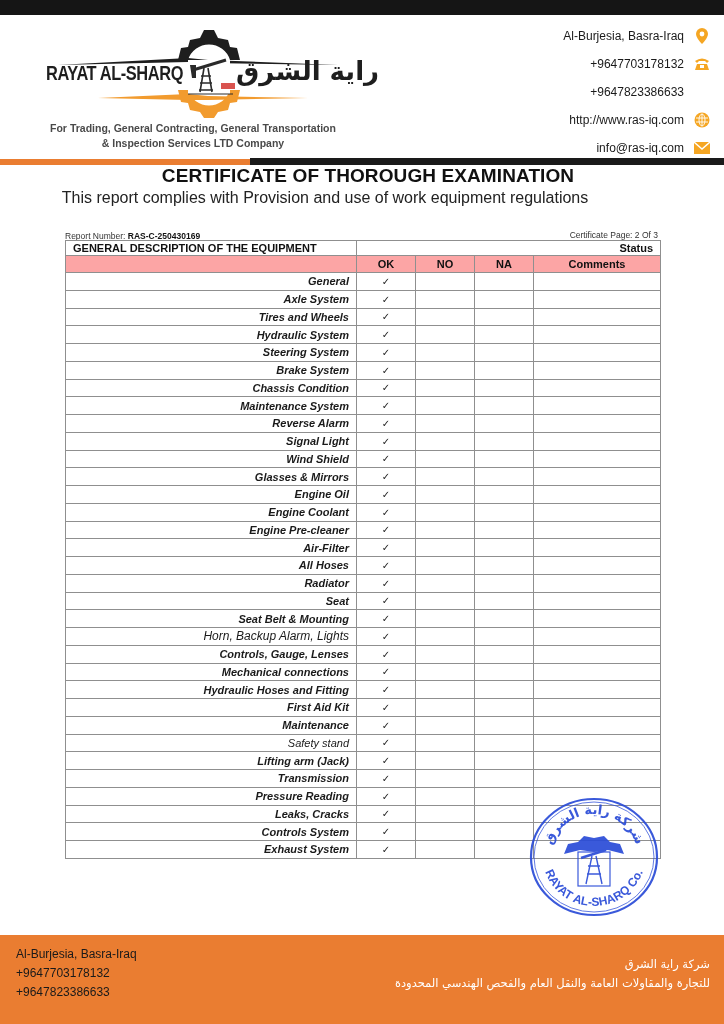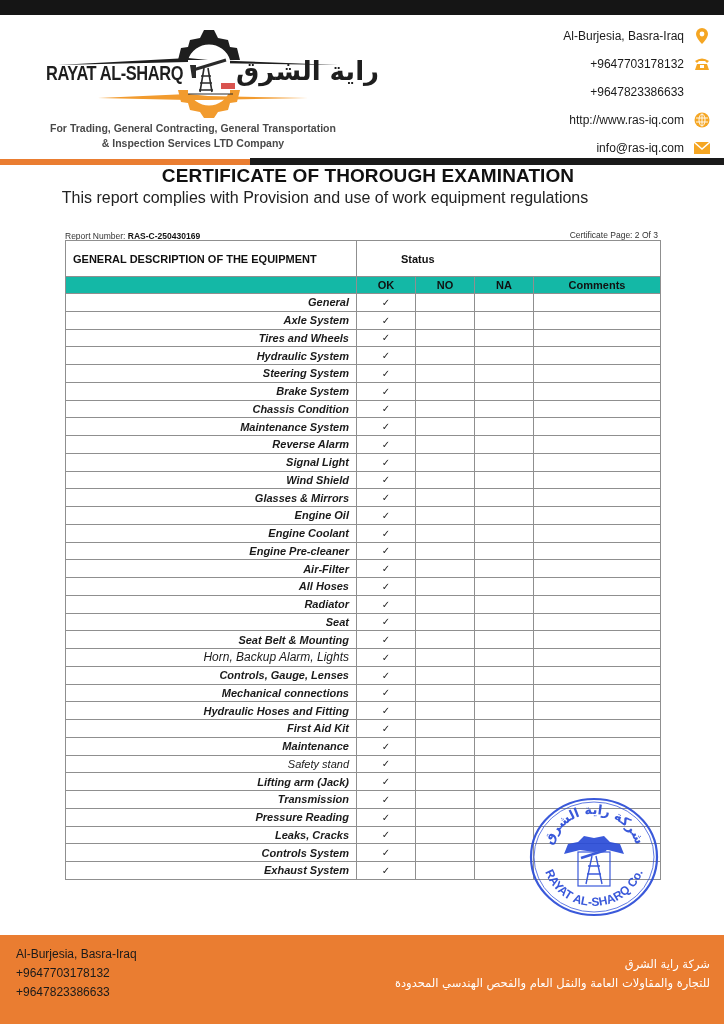--- a/index.html
+++ b/index.html
@@ -30,24 +30,24 @@
     .doc-subtitle { position: absolute; left: 0; top: 189px; width: 650px; text-align: center; font-size: 16px; color: #222; }
 
     .report-number { position: absolute; left: 65px; top: 231px; font-size: 8.5px; color: #333; }
     .report-number b { color: #111; }
     .cert-page { position: absolute; right: 66px; top: 230px; font-size: 8.5px; color: #333; }
 
     
     table.exam { position: absolute; left: 65px; top: 240px; width: 595px; border-collapse: collapse; table-layout: fixed; }
     table.exam td, table.exam th { border: 1px solid #8f8f8f; height: 17.75px; font-size: 11px; padding: 0 7px; white-space: nowrap; overflow: hidden; }
     table.exam th { font-weight: bold; }
-    table.exam .h1 th { height: 36px; background: #fff; color: #111; }
+    table.exam .h1 th { height: 15px; background: #fff; color: #111; }
     table.exam .h1 th.desc { text-align: left; font-size: 11px; }
-    table.exam .h1 th.status { text-align: left; padding-left: 44px; }
-    table.exam .h2 th { background: #14b8a6; color: #111; text-align: center; height: 17px; }
+    table.exam .h1 th.status { text-align: right; padding-left: 44px; }
+    table.exam .h2 th { background: #fca5a5; color: #111; text-align: center; height: 17px; }
     table.exam td.item { font-weight: bold; color: #1a1a1a; text-align: right; font-style: italic; }
     table.exam td.item.regular { font-weight: normal; }
     table.exam td.item.large { font-weight: normal; font-size: 12px; }
     table.exam td.chk { text-align: center; font-size: 10px; color: #222; }
     table.exam tr:last-child td { border-bottom: 1.5px solid #8f8f8f; }
 
     
     .stamp { position: absolute; left: 528px; top: 796px; width: 132px; height: 122px; opacity: 0.92; }
 
     

